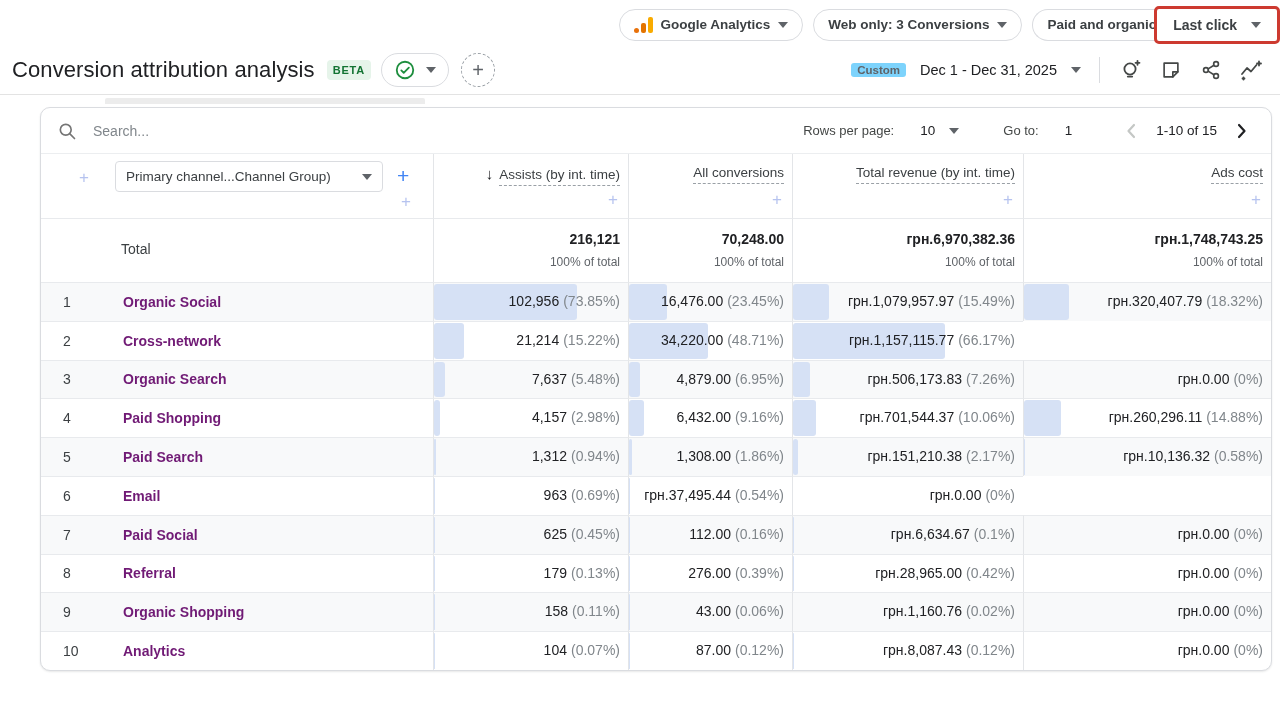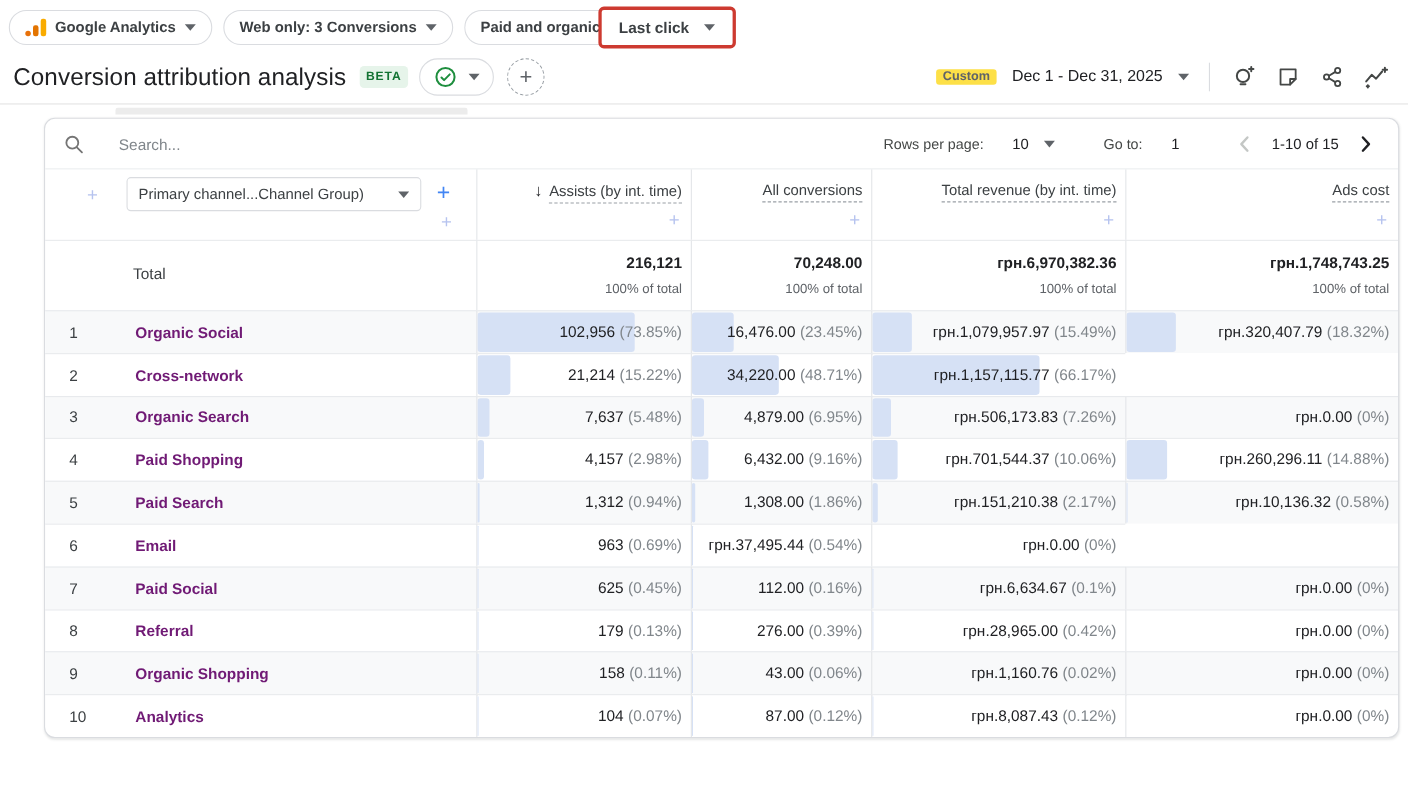--- a/index.html
+++ b/index.html
@@ -1,20 +1,20 @@
 <!DOCTYPE html>
 <html><head>
 <meta charset="utf-8">
 <style>
   * { margin:0; padding:0; box-sizing:border-box; }
   html,body { width:1280px; height:718px; background:#fff; overflow:hidden;
     font-family:"Liberation Sans","DejaVu Sans",sans-serif; color:#202124; }
 
   
-  .chips-row { display:flex; align-items:center; padding:7px 0 6px 8px; height:48px; }
+  .chips-row { display:flex; align-items:center; padding:7px 0 6px 8px; height:48px;justify-content:flex-end; }
   .chip { display:flex; align-items:center; gap:8px; height:32px; padding:0 14px;
     border:1px solid #dadce0; border-radius:17px; background:#fff; font-size:13.5px;
     font-weight:700; color:#3c4043; white-space:nowrap; margin-right:10px; cursor:pointer; }
   .chip.clipped { padding-right:2px; border-right:none; border-top-right-radius:0; border-bottom-right-radius:0; margin-right:0; }
   .caret { width:0; height:0; border-left:5px solid transparent; border-right:5px solid transparent;
     border-top:6px solid #5f6368; display:inline-block; }
   .ga-logo { display:flex; align-items:flex-end; gap:2px; height:16px; }
   .ga-logo .d1 { width:5px; height:5px; border-radius:50%; background:#e8710a; }
   .ga-logo .d2 { width:5px; height:10px; border-radius:2px; background:#e37400; }
   .ga-logo .d3 { width:5px; height:16px; border-radius:2px; background:#f9ab00; }
@@ -26,38 +26,38 @@
   .title-row { display:flex; align-items:center; padding:8px 16px 10px 12px; height:46px; }
   .page-title { font-size:22px; font-weight:400; color:#202124; letter-spacing:.1px; }
   .beta-badge { background:#e6f4ea; color:#137333; font-size:11px; font-weight:700;
     letter-spacing:.8px; border-radius:4px; padding:4px 6px; margin-left:12px; }
   .check-pill { display:flex; align-items:center; gap:10px; border:1px solid #dadce0;
     border-radius:17px; height:34px; padding:0 12px; margin-left:10px; background:#fff; cursor:pointer; }
   .dashed-plus { width:34px; height:34px; border:1.5px dashed #9aa0a6; border-radius:50%;
     display:flex; align-items:center; justify-content:center; font-size:20px; color:#5f6368;
     margin-left:12px; cursor:pointer; font-weight:400; }
   .title-right { margin-left:auto; display:flex; align-items:center; gap:14px; }
-  .custom-badge { background:#fde047; color:#5f6368; font-size:11.5px; font-weight:700;
+  .custom-badge { background:#7dd3fc; color:#5f6368; font-size:11.5px; font-weight:700;
     padding:1px 6px; border-radius:3px; }
   .date-text { font-size:14.5px; color:#202124; font-weight:400; }
   .vdiv { width:1px; height:26px; background:#dadce0; margin:0 4px; }
   .hicon { width:26px; height:26px; display:flex; align-items:center; justify-content:center; cursor:pointer; }
   .hicon svg { stroke:#444746; fill:none; stroke-width:1.8; stroke-linecap:round; stroke-linejoin:round; }
 
   .page-divider { height:1px; background:#e3e3e3; }
   .clip-remnant { height:9px; overflow:hidden; }
   .clip-remnant .smudge { width:320px; height:14px; background:#ececec; margin:3px 0 0 105px; border-radius:2px; }
 
   
   .card { margin:3px 8px 0 40px; border:1px solid #dadce0; border-radius:10px; background:#fff;
     box-shadow:0 1px 2px rgba(60,64,67,.12); overflow:hidden; }
 
   .toolbar { display:flex; align-items:center; height:46px; padding:0 18px 0 16px;
     border-bottom:1px solid #eceef0; }
-  .search-wrap { display:flex; align-items:center; gap:31px; flex:1; }
+  .search-wrap { display:flex; align-items:center; gap:16px; flex:1; }
   .search-input { border:none; outline:none; font-size:14px; color:#202124; width:300px;
     font-family:inherit; background:transparent; }
   .search-input::placeholder { color:#80868b; }
   .tb-right { display:flex; align-items:center; font-size:13px; color:#444746; }
   .tb-label { margin-right:26px; }
   .tb-value { color:#202124; font-size:13.5px; margin-right:14px; }
   .tb-caret { margin-right:44px; }
   .goto-label { margin-right:26px; }
   .goto-value { color:#202124; font-size:13.5px; margin-right:48px; }
   .pg-range { color:#202124; font-size:13.5px; margin:0 14px; }

